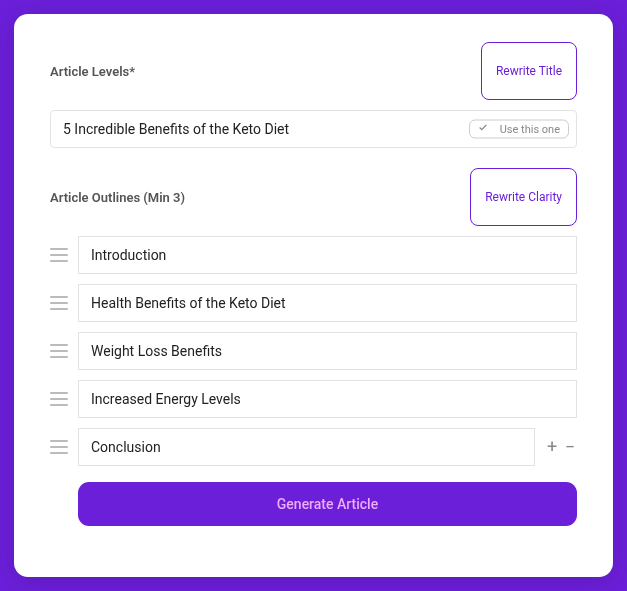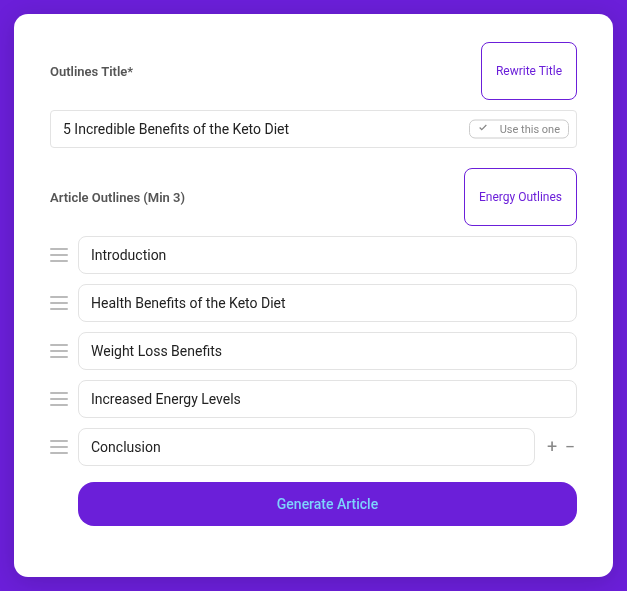--- a/index.html
+++ b/index.html
@@ -86,21 +86,21 @@
   }
   .drag-handle span {
     display: block;
     height: 2px;
     background: #bbb;
     border-radius: 1px;
   }
   .outline-input {
     flex: 1;
     border: 1px solid #e3e3e3;
-    border-radius: 8px;
+    border-radius: 0;
     padding: 10px 12px;
     font-size: 14px;
     color: #222;
     font-family: inherit;
   }
   .row-controls {
     display: flex;
     gap: 4px;
     flex-shrink: 0;
     width: 0;
@@ -117,55 +117,55 @@
     color: #888;
     font-size: 18px;
     line-height: 1;
     cursor: pointer;
   }
   .generate-btn {
     width: calc(100% - 28px);
     margin-left: 28px;
     margin-top: 6px;
     background: #6b1fd9;
-    color: #7dd3fc;
+    color: #f0abfc;
     border: none;
-    border-radius: 16px;
+    border-radius: 11px;
     padding: 14px;
     font-size: 14px;
     font-weight: 500;
     cursor: pointer;
     font-family: inherit;
   }
 </style>
 </head>
 <body>
 
 <div class="card">
 
   <div class="section-head">
-    <div class="label">Outlines Title*</div>
+    <div class="label">Article Levels*</div>
     <button class="pill-btn">Rewrite Title</button>
   </div>
 
   <div class="title-wrap">
     <input class="title-input" type="text" value="5 Incredible Benefits of the Keto Diet" style="">
     <div class="use-badge">
       <span>
         <svg viewBox="0 0 12 12" fill="none" stroke="#888" stroke-width="1.5">
             <path d="M2 6l2.5 2.5L10 3"></path>
           </svg>
       </span>
       <span>Use this one</span>
     </div>
   </div>
 
   <div class="section-head">
     <div class="label">Article Outlines (Min 3)</div>
-    <button class="pill-btn">Energy Outlines</button>
+    <button class="pill-btn">Rewrite Clarity</button>
   </div>
 
   <div class="outlines" id="outlines">
       <div class="outline-row">
         <div class="drag-handle">
           <span></span>
           <span></span>
           <span></span>
         </div>
         <input class="outline-input" type="text" value="Introduction" style="">

